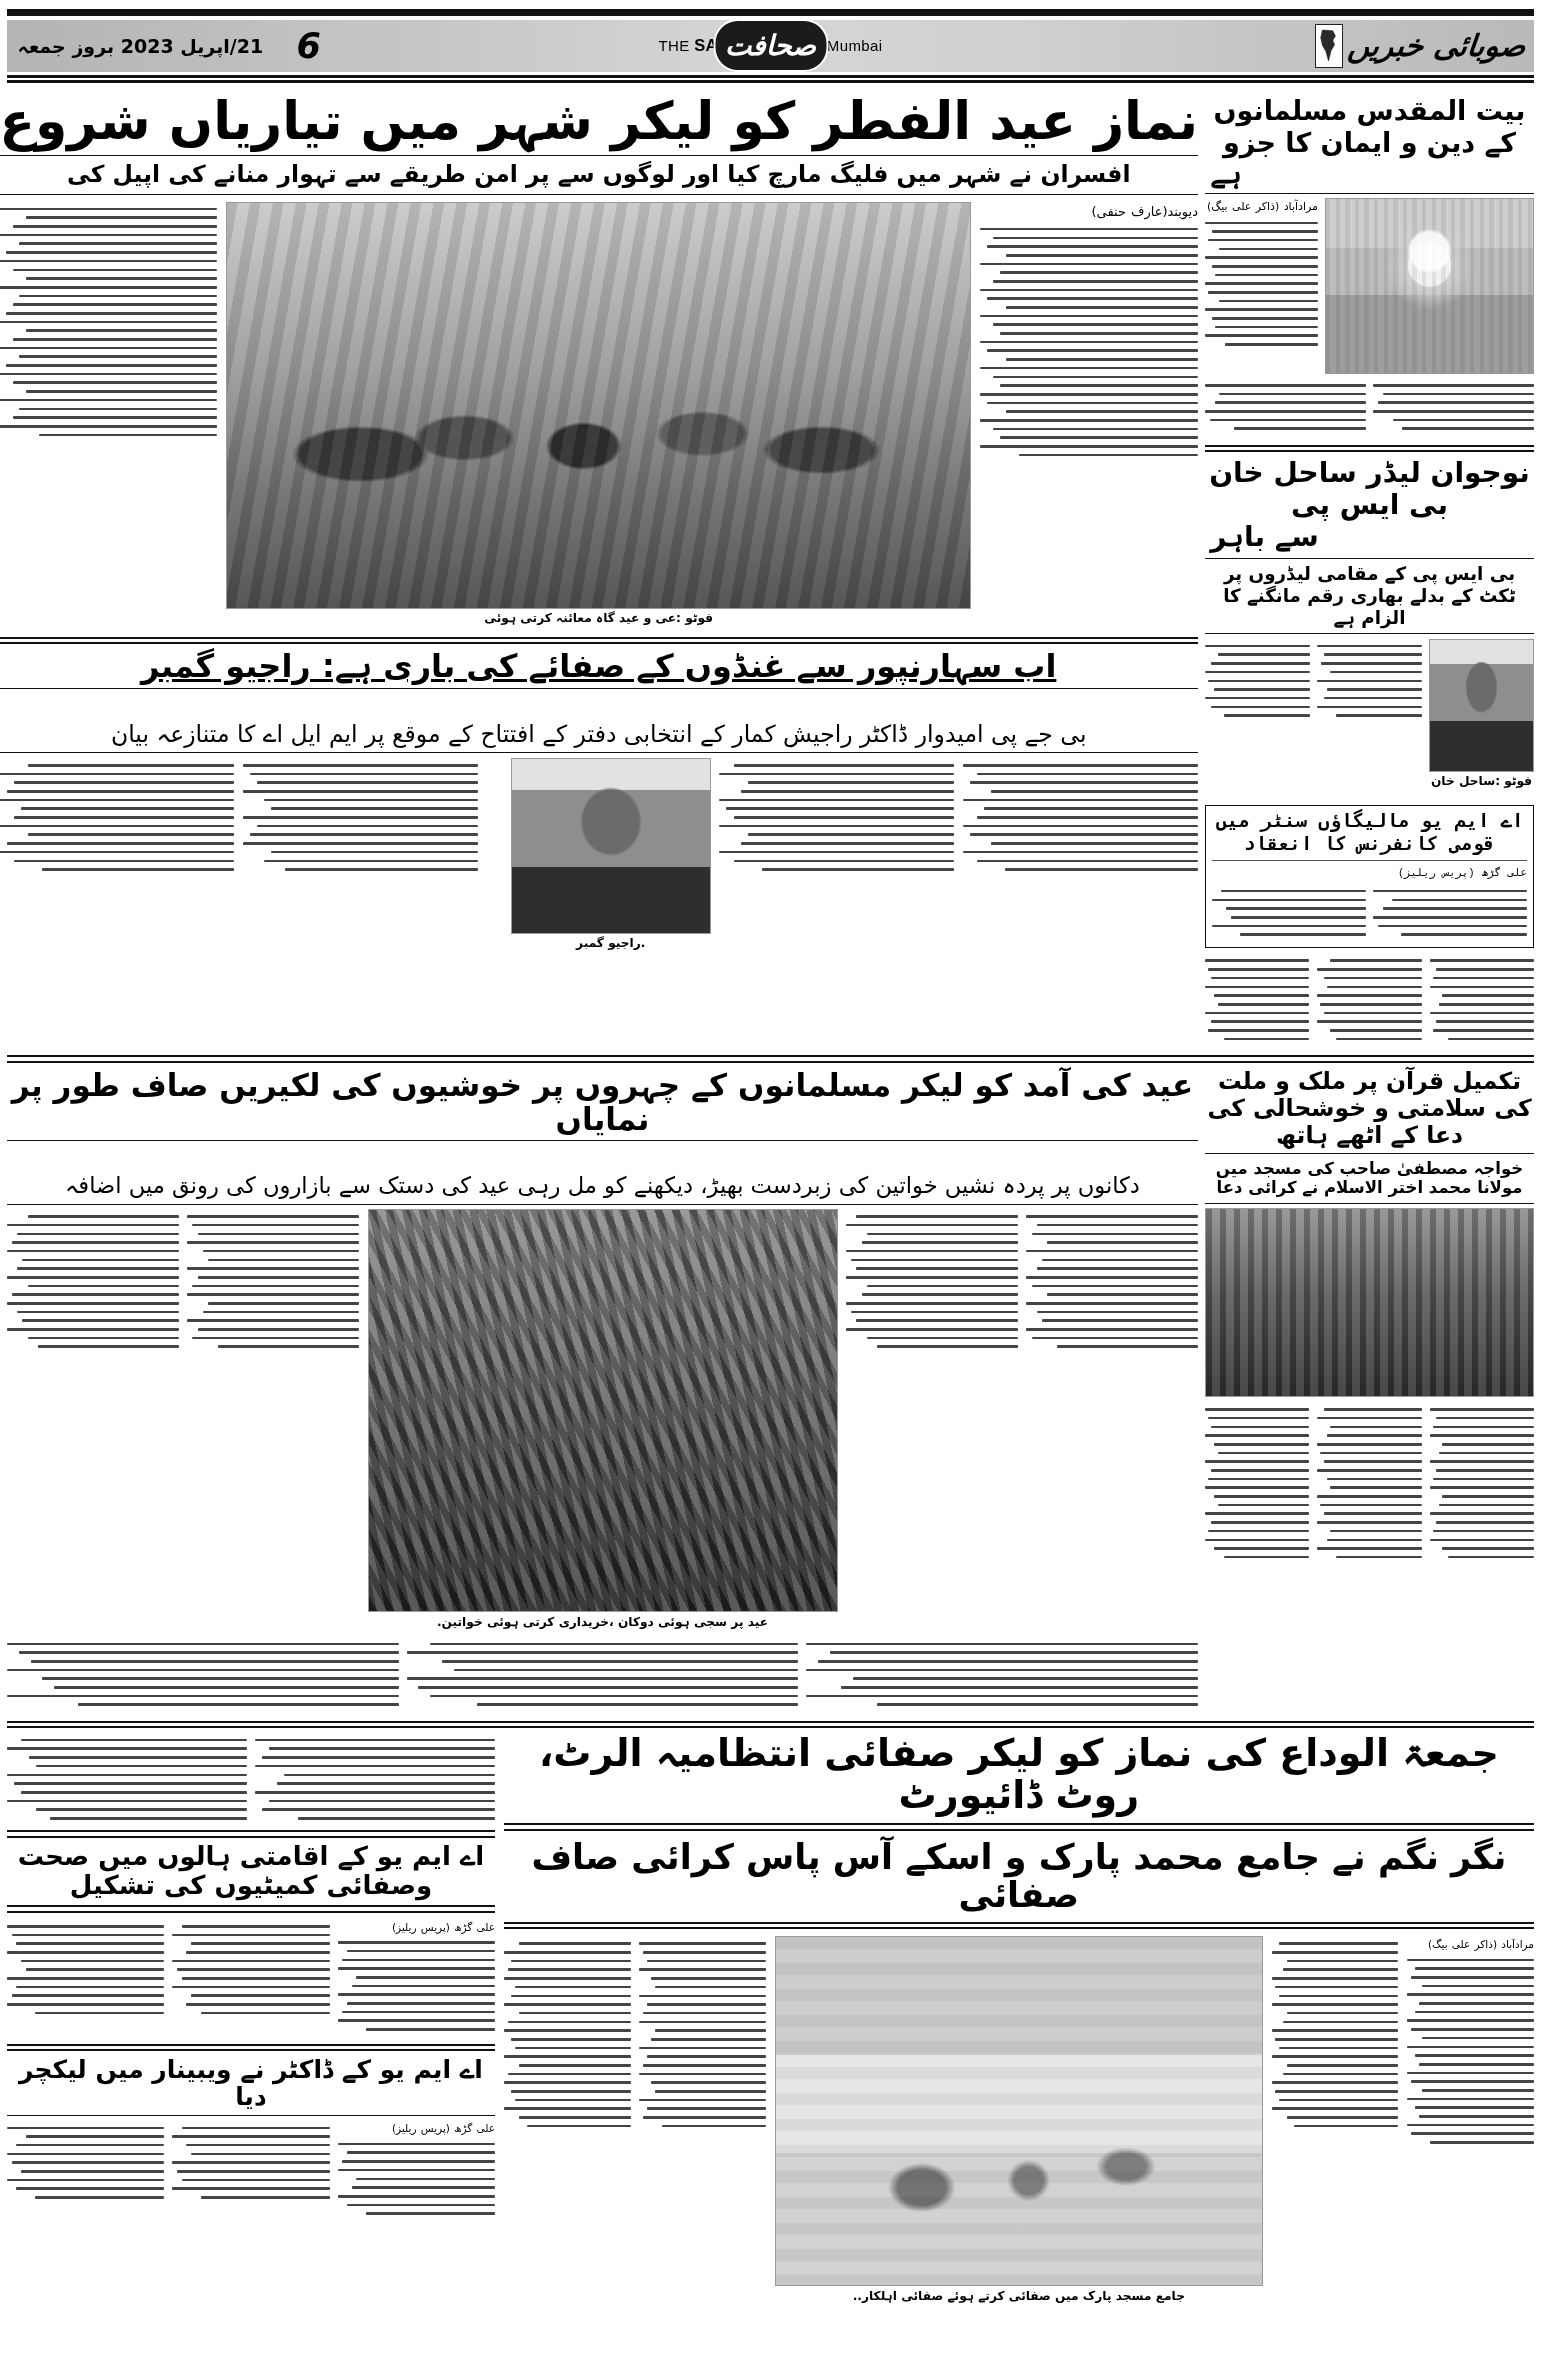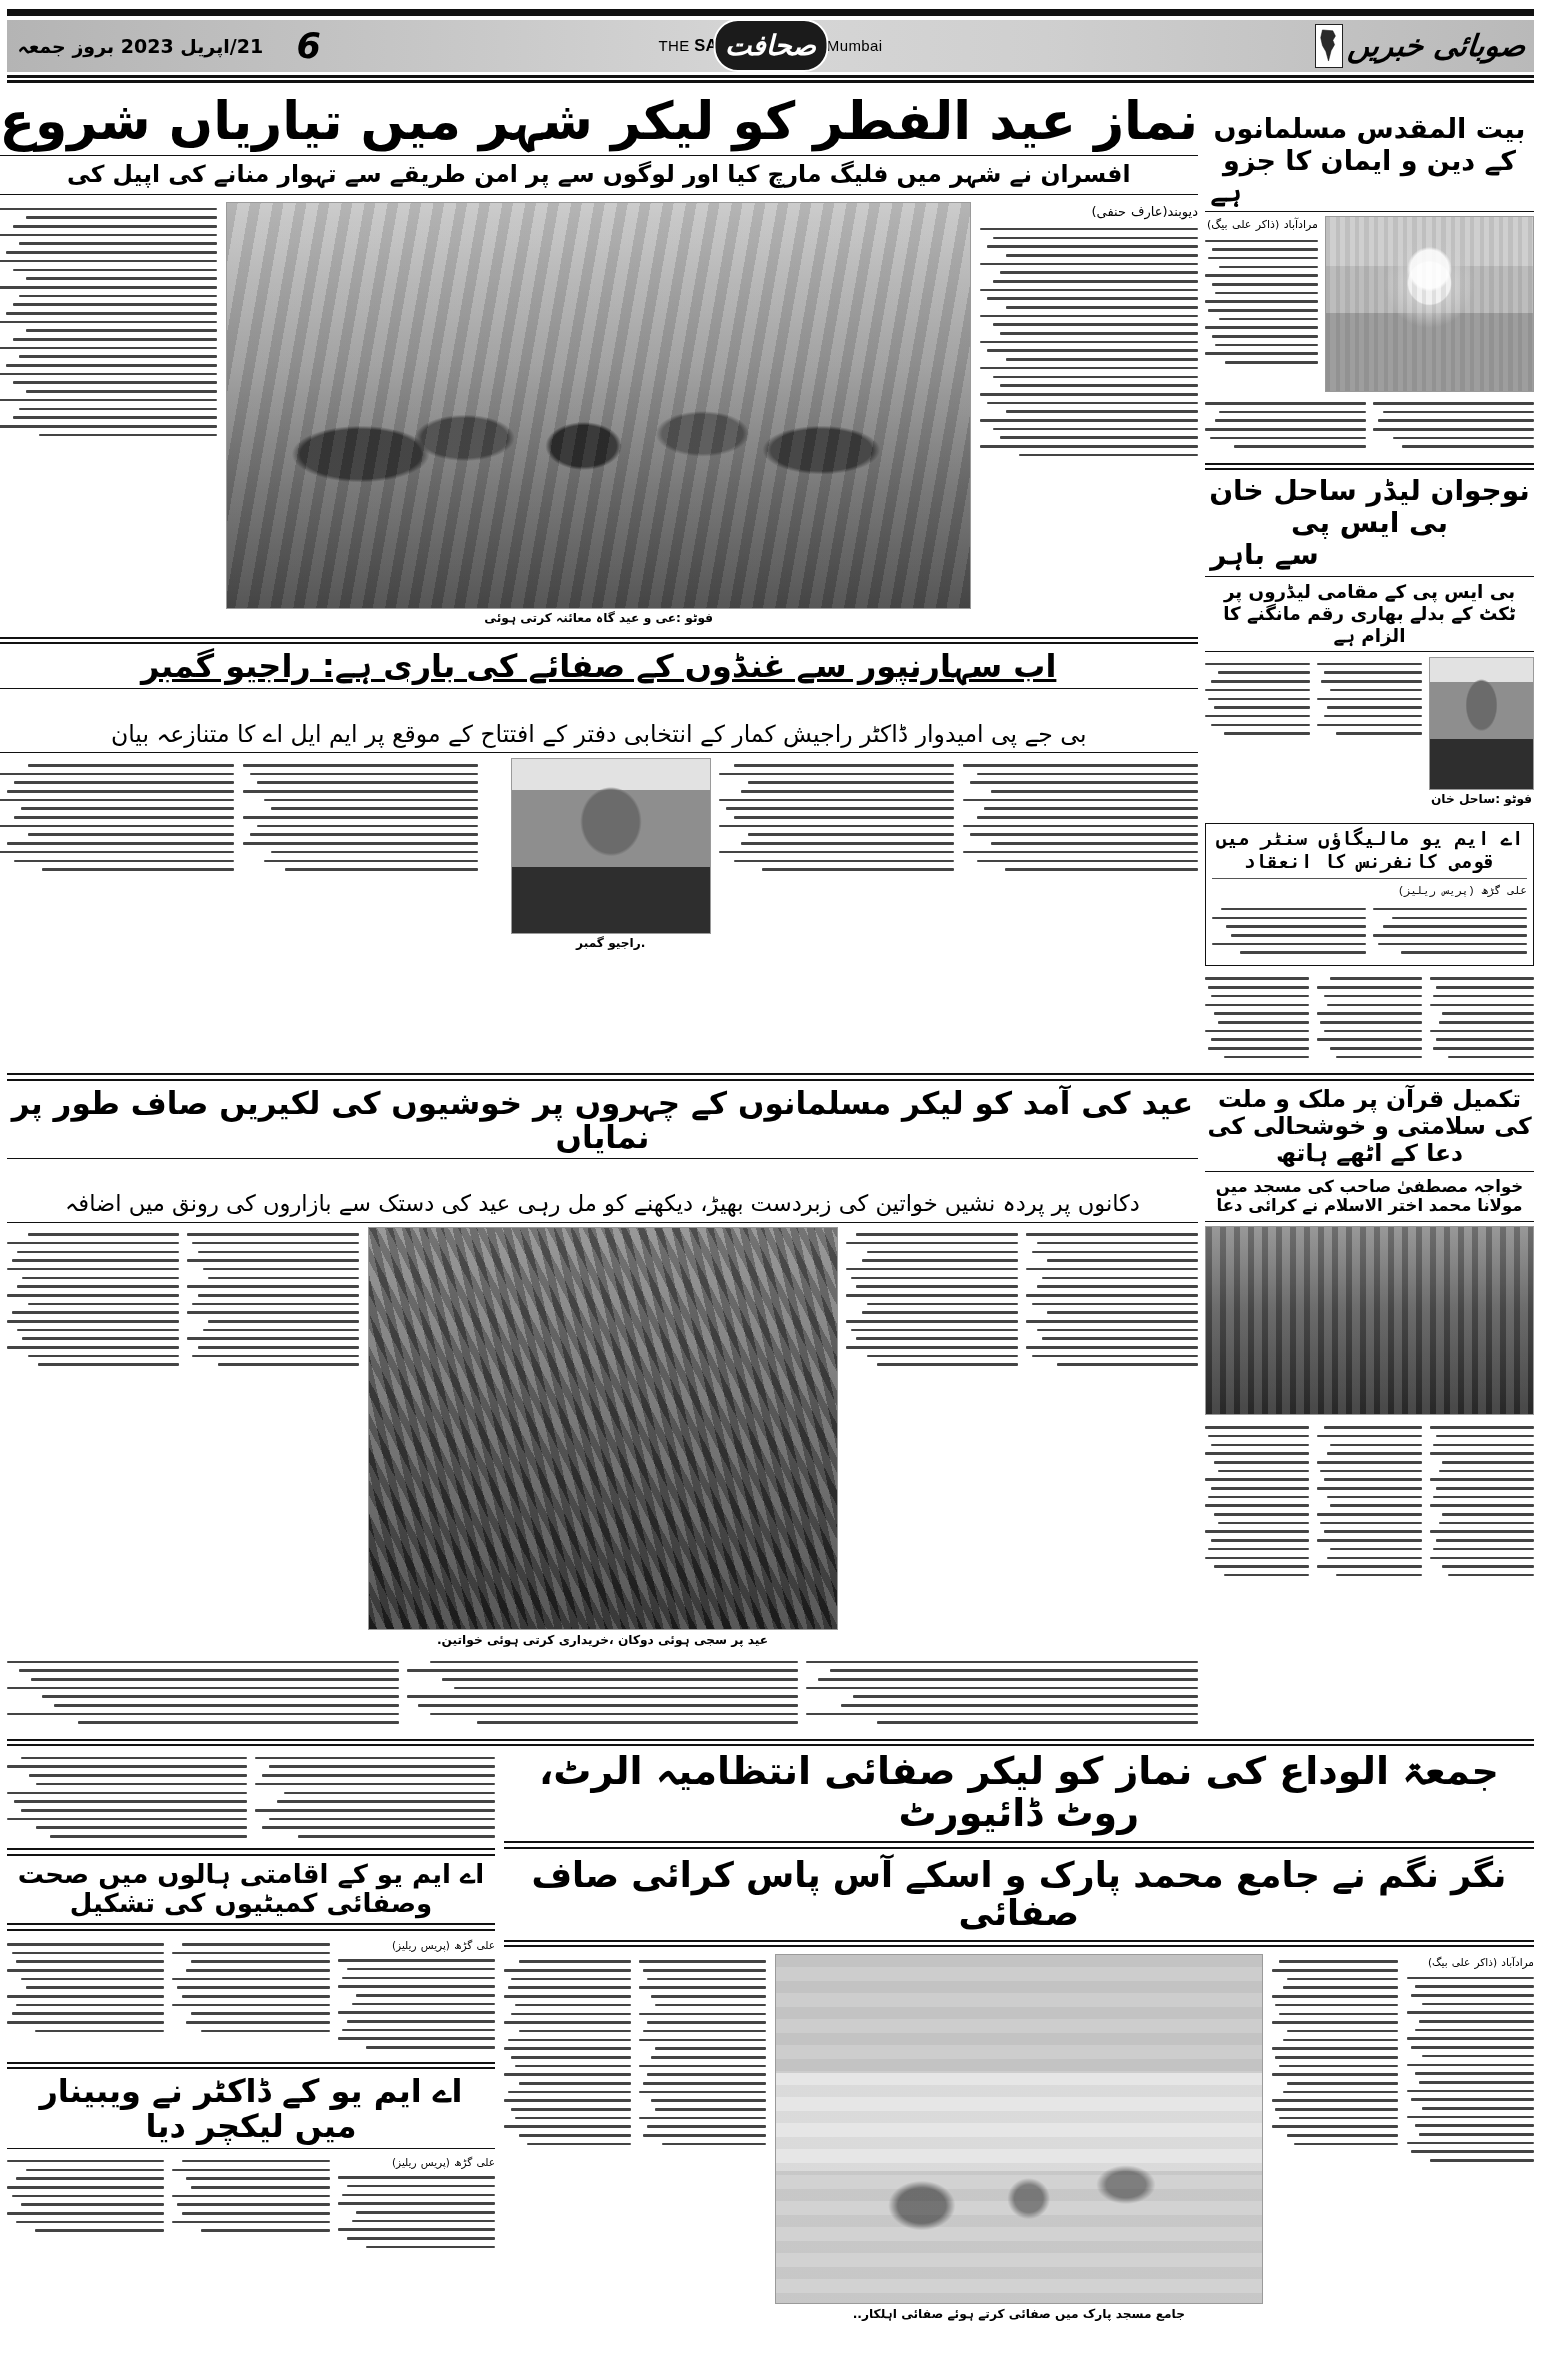--- a/index.html
+++ b/index.html
@@ -168,21 +168,21 @@
     </div>
     <div class="rule-thin"></div>
     <div style="height:3.5px;background:#111;margin-top:1.7px;"></div>
   </div>
 
   <div class="main-grid">
 
     <div class="left-rail">
 
       <div>
-        <div class="rail-hl" style="font-size:27px;margin-top:25px;">بیت المقدس مسلمانوں کے دین و ایمان کا جزو</div>
+        <div class="rail-hl" style="font-size:27px;margin-top:7px;">بیت المقدس مسلمانوں کے دین و ایمان کا جزو</div>
         <div class="rail-hl" style="font-size:27px;text-align:left;padding-left:5.2px;">ہے</div>
         <div class="hr-s"></div>
 
         <div style="display:flex;gap:7px;">
           <div style="flex:0 0 209px;">
             <div class="photo ph-dome" style="height:174px;">
               <div class="ph-noise" style="background:
                  radial-gradient(circle at 50% 30%, rgba(255,255,255,.85) 0 12%, transparent 14%),
                  repeating-linear-gradient(90deg, rgba(0,0,0,.08) 0 4.4px, transparent 4.4px 9.6px);"></div>
             </div>
@@ -898,21 +898,21 @@
               <div class="ln s4"></div>
               <div class="ln s1"></div>
               <div class="ln s5"></div>
           </div>
         </div>
       </div>
 
       <div class="hr-d" style="margin-top:7px;"></div>
 
       <div>
-        <div class="sec-hl" style="font-size:32px;">اے ایم یو کے ڈاکٹر نے ویبینار میں لیکچر دیا</div>
+        <div class="sec-hl" style="font-size:25px;">اے ایم یو کے ڈاکٹر نے ویبینار میں لیکچر دیا</div>
         <div class="hr-s"></div>
         <div style="display:flex;gap:7.8px;">
           <div style="flex:1;" class="body-col">
             <div class="utext" style="font-size:10.5px;">علی گڑھ (پریس ریلیز)</div>
             <div class="ln s1"></div>
               <div class="ln s2"></div>
               <div class="ln s4"></div>
               <div class="ln s1"></div>
               <div class="ln s3"></div>
               <div class="ln s6"></div>

